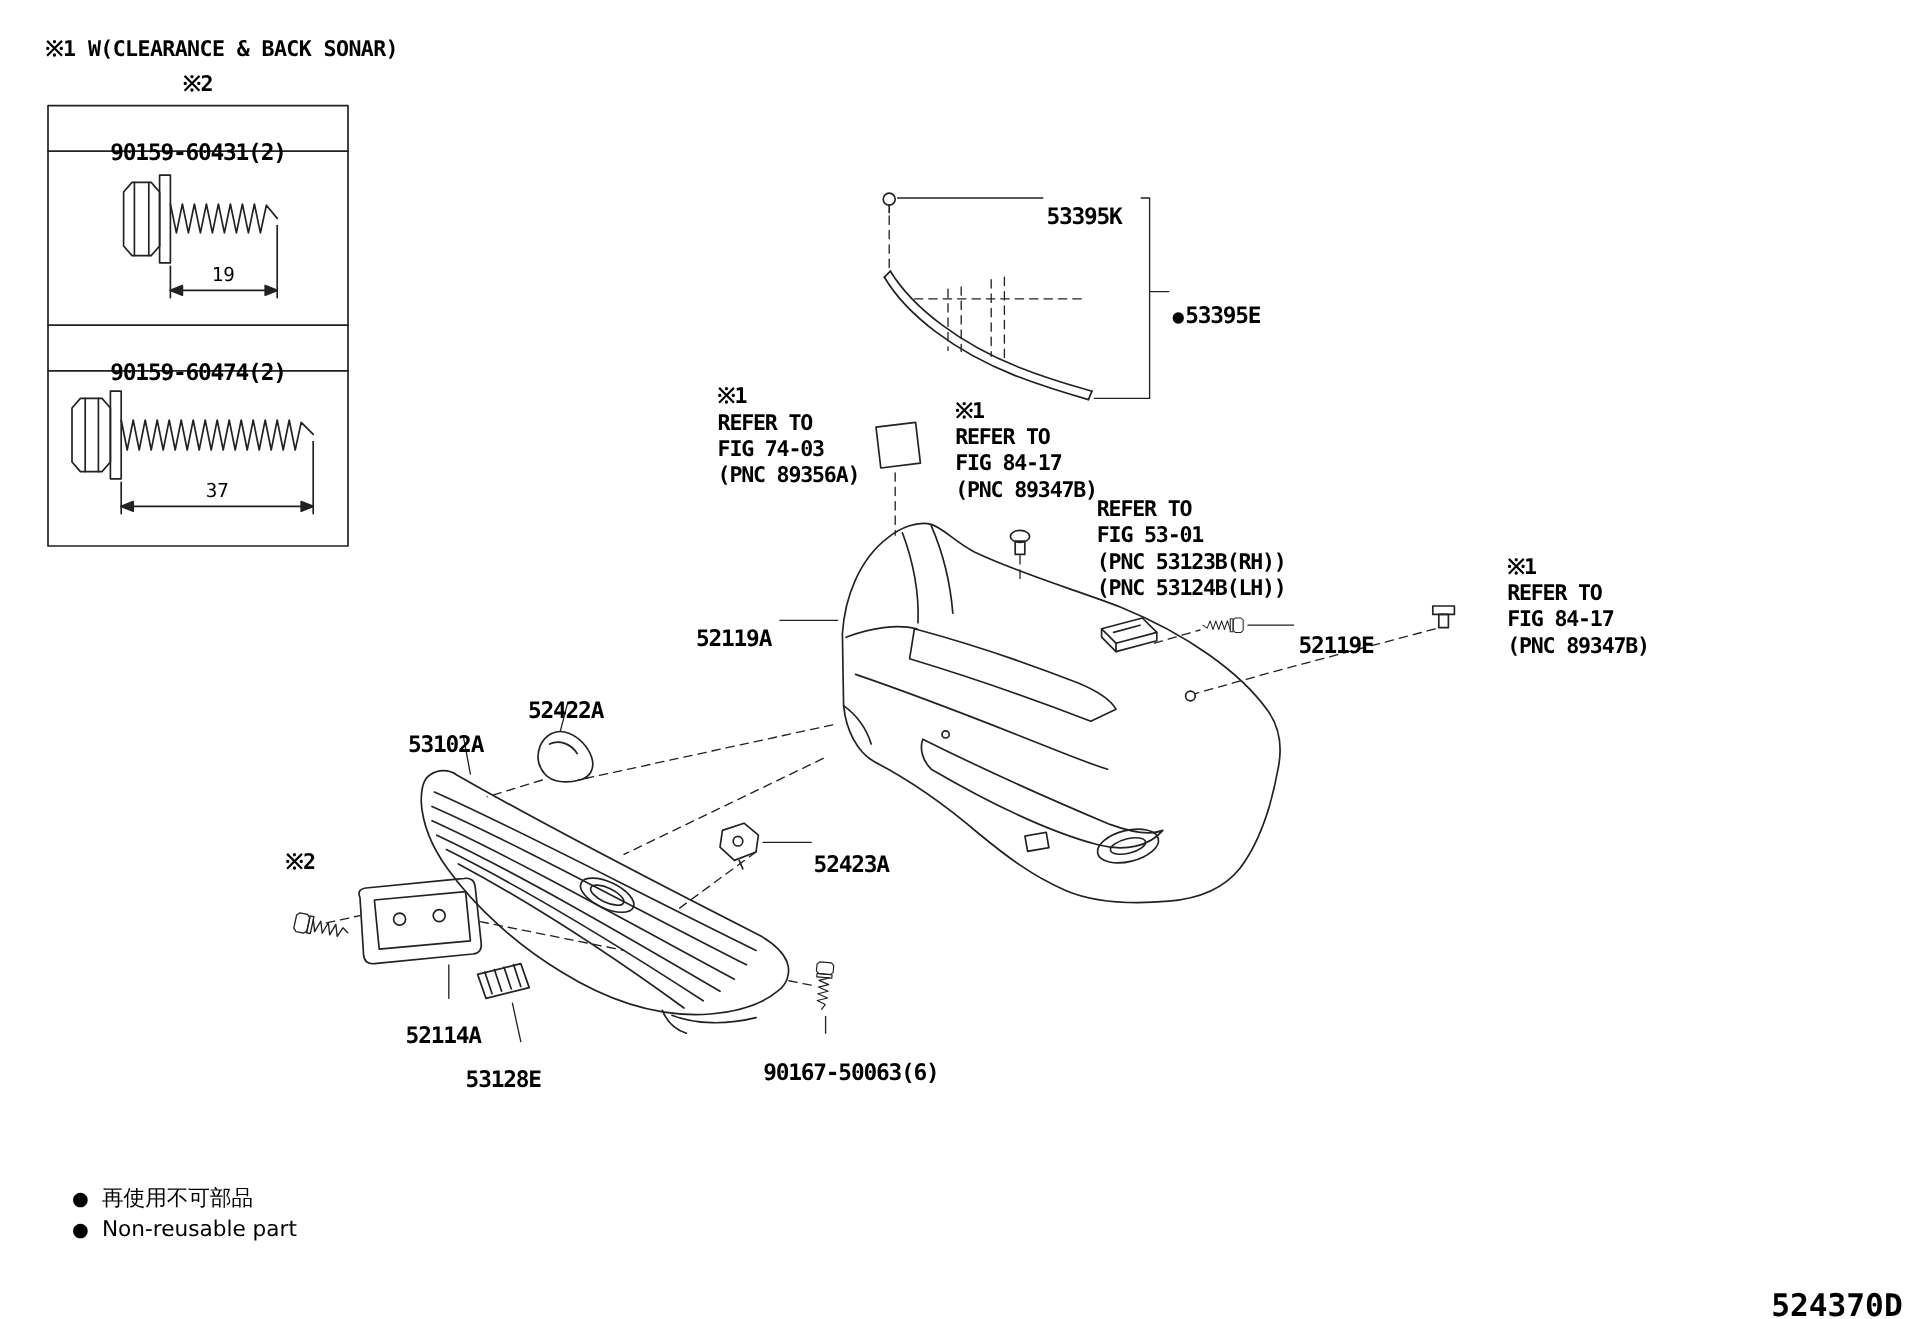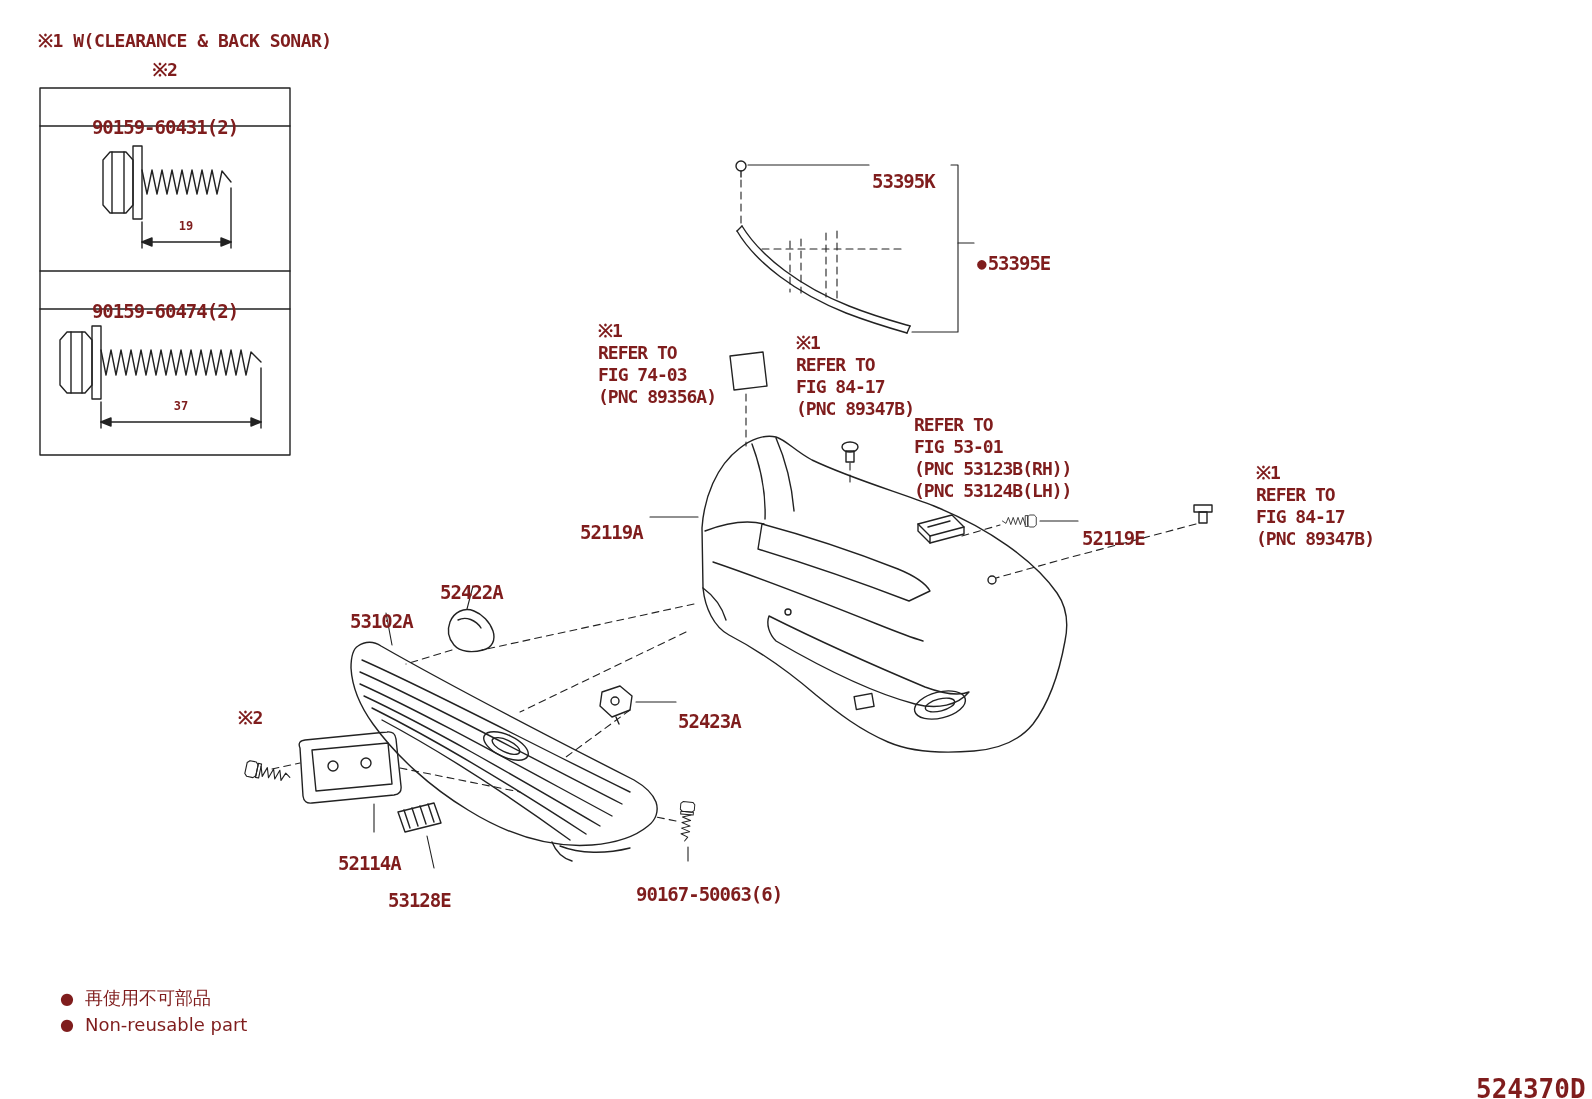--- a/index.html
+++ b/index.html
@@ -1,26 +1,26 @@
 <!DOCTYPE html>
 <html><head>
 <meta charset="utf-8">
 <style>
   * { box-sizing: border-box; }
   html, body { margin: 0; padding: 0; background: #ffffff; }
   .stage {
     position: relative; width: 1592px; height: 1099px; background: #fff;
     font-family: "DejaVu Sans Mono", "Liberation Mono", monospace;
-    color: #7f1d1d; overflow: hidden;
+    color: #000000; overflow: hidden;
   }
   svg.linework { position: absolute; left: 0; top: 0; }
   .lbl  { position: absolute; font-size: 19px; font-weight: bold; letter-spacing: -1px; white-space: nowrap; margin-top: 19px; }
   .ref  { position: absolute; font-size: 18px; font-weight: bold; line-height: 22px; letter-spacing: -1px; white-space: nowrap; }
   .note { position: absolute; font-size: 18px; font-weight: bold; letter-spacing: -0.5px; white-space: nowrap; }
-  .dim  { position: absolute; font-size: 12px; font-weight: bold; transform: translateX(-50%); }
+  .dim  { position: absolute; font-size: 16px; font-weight: normal; transform: translateX(-50%); }
   .ctr  { transform: translateX(-50%); }
   .inlinerow { display: inline-flex; align-items: center; }
   .bullet { font-size: 16px; margin-right: 2px; }
   .legend-line { position: absolute; font-size: 18px; font-weight: normal;
                  font-family: "DejaVu Sans", "Liberation Sans", sans-serif;
                  display: flex; align-items: center; gap: 9px; white-space: nowrap; }
   .code { position: absolute; font-size: 26px; font-weight: bold; letter-spacing: 0; }
 </style>
 </head>
 <body>
@@ -233,21 +233,21 @@
     <div>FIG 84-17</div>
     <div>(PNC 89347B)</div>
   </div>
 
   <div class="lbl" style="left:580px; top:502px">52119A</div>
 
   <div class="lbl" style="left:1082px; top:508px">52119E</div>
 
   <div class="lbl" style="left:440px; top:562px">52422A</div>
 
-  <div class="lbl" style="left:350px; top:591px">53102A</div>
+  <div class="lbl" style="left:340px; top:591px">53102A</div>
 
   <div class="lbl" style="left:678px; top:691px">52423A</div>
 
   <div class="note" style="left:238px; top:705px">※2</div>
 
   <div class="lbl" style="left:338px; top:833px">52114A</div>
 
   <div class="lbl" style="left:388px; top:870px">53128E</div>
 
   <div class="lbl" style="left:636px; top:864px">90167-50063(6)</div>

